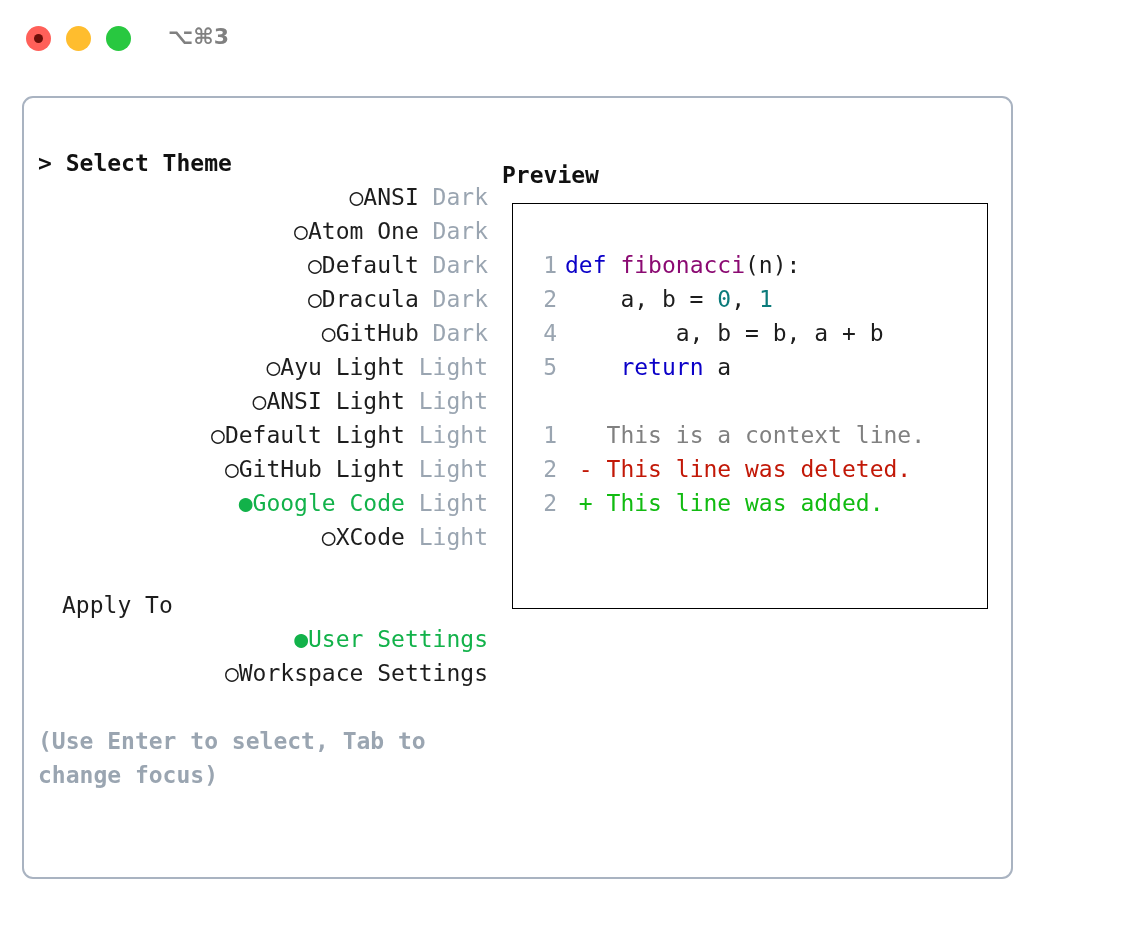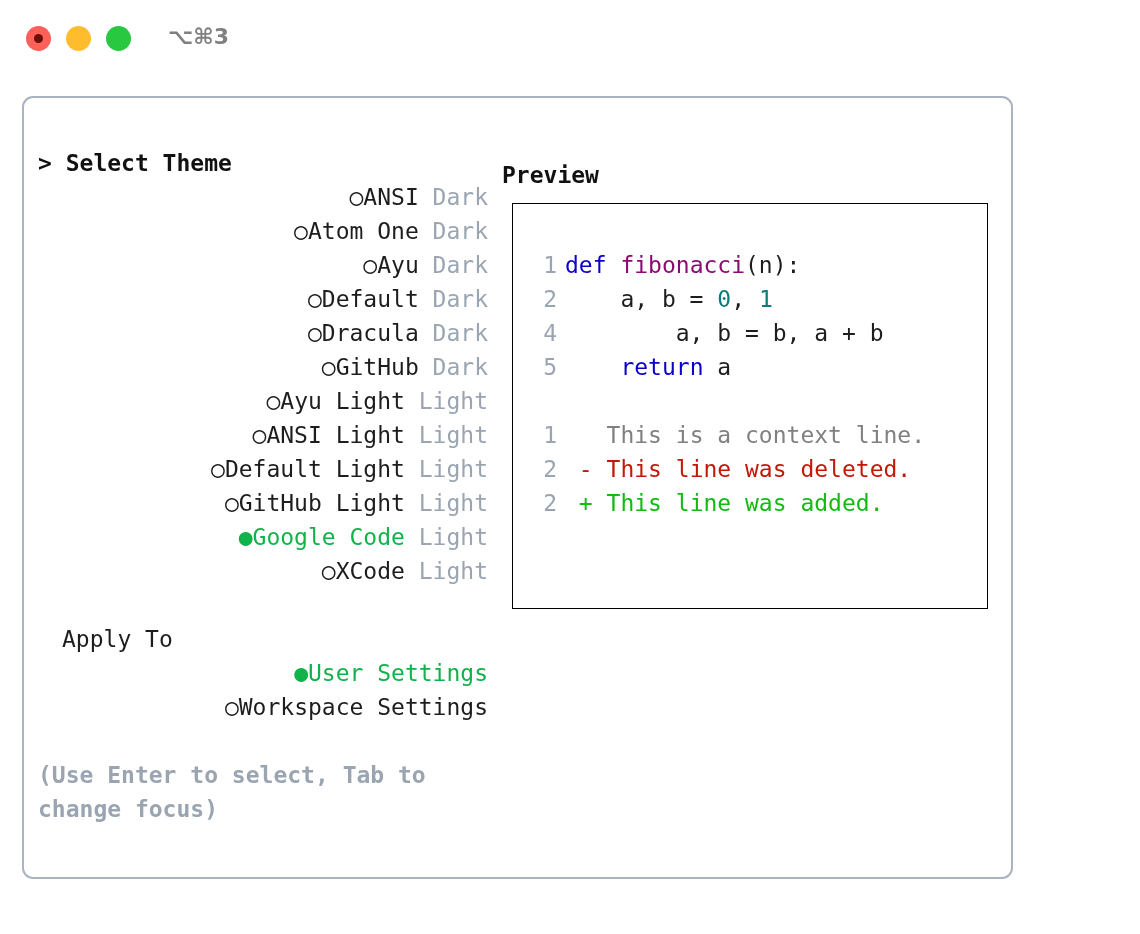--- a/index.html
+++ b/index.html
@@ -204,21 +204,20 @@
   </div>
 
   <div id="main-panel">
 
     <div id="theme-column">
       <div class="col-heading">&gt; Select Theme</div>
 
       <div id="theme-list">
           <div class="opt-row"><span class="bullet">○</span><span class="opt-label">ANSI</span><span class="variant"> Dark</span></div>
           <div class="opt-row"><span class="bullet">○</span><span class="opt-label">Atom One</span><span class="variant"> Dark</span></div>
-          <div class="opt-row"><span class="bullet">○</span><span class="opt-label">Ayu</span><span class="variant"> Dark</span></div>
           <div class="opt-row"><span class="bullet">○</span><span class="opt-label">Default</span><span class="variant"> Dark</span></div>
           <div class="opt-row"><span class="bullet">○</span><span class="opt-label">Dracula</span><span class="variant"> Dark</span></div>
           <div class="opt-row"><span class="bullet">○</span><span class="opt-label">GitHub</span><span class="variant"> Dark</span></div>
           <div class="opt-row"><span class="bullet">○</span><span class="opt-label">Ayu Light</span><span class="variant"> Light</span></div>
           <div class="opt-row"><span class="bullet">○</span><span class="opt-label">ANSI Light</span><span class="variant"> Light</span></div>
           <div class="opt-row"><span class="bullet">○</span><span class="opt-label">Default Light</span><span class="variant"> Light</span></div>
           <div class="opt-row"><span class="bullet">○</span><span class="opt-label">GitHub Light</span><span class="variant"> Light</span></div>
           <div class="opt-row selected"><span class="bullet">●</span><span class="opt-label">Google Code</span><span class="variant"> Light</span></div>
           <div class="opt-row"><span class="bullet">○</span><span class="opt-label">XCode</span><span class="variant"> Light</span></div>
         </div>

